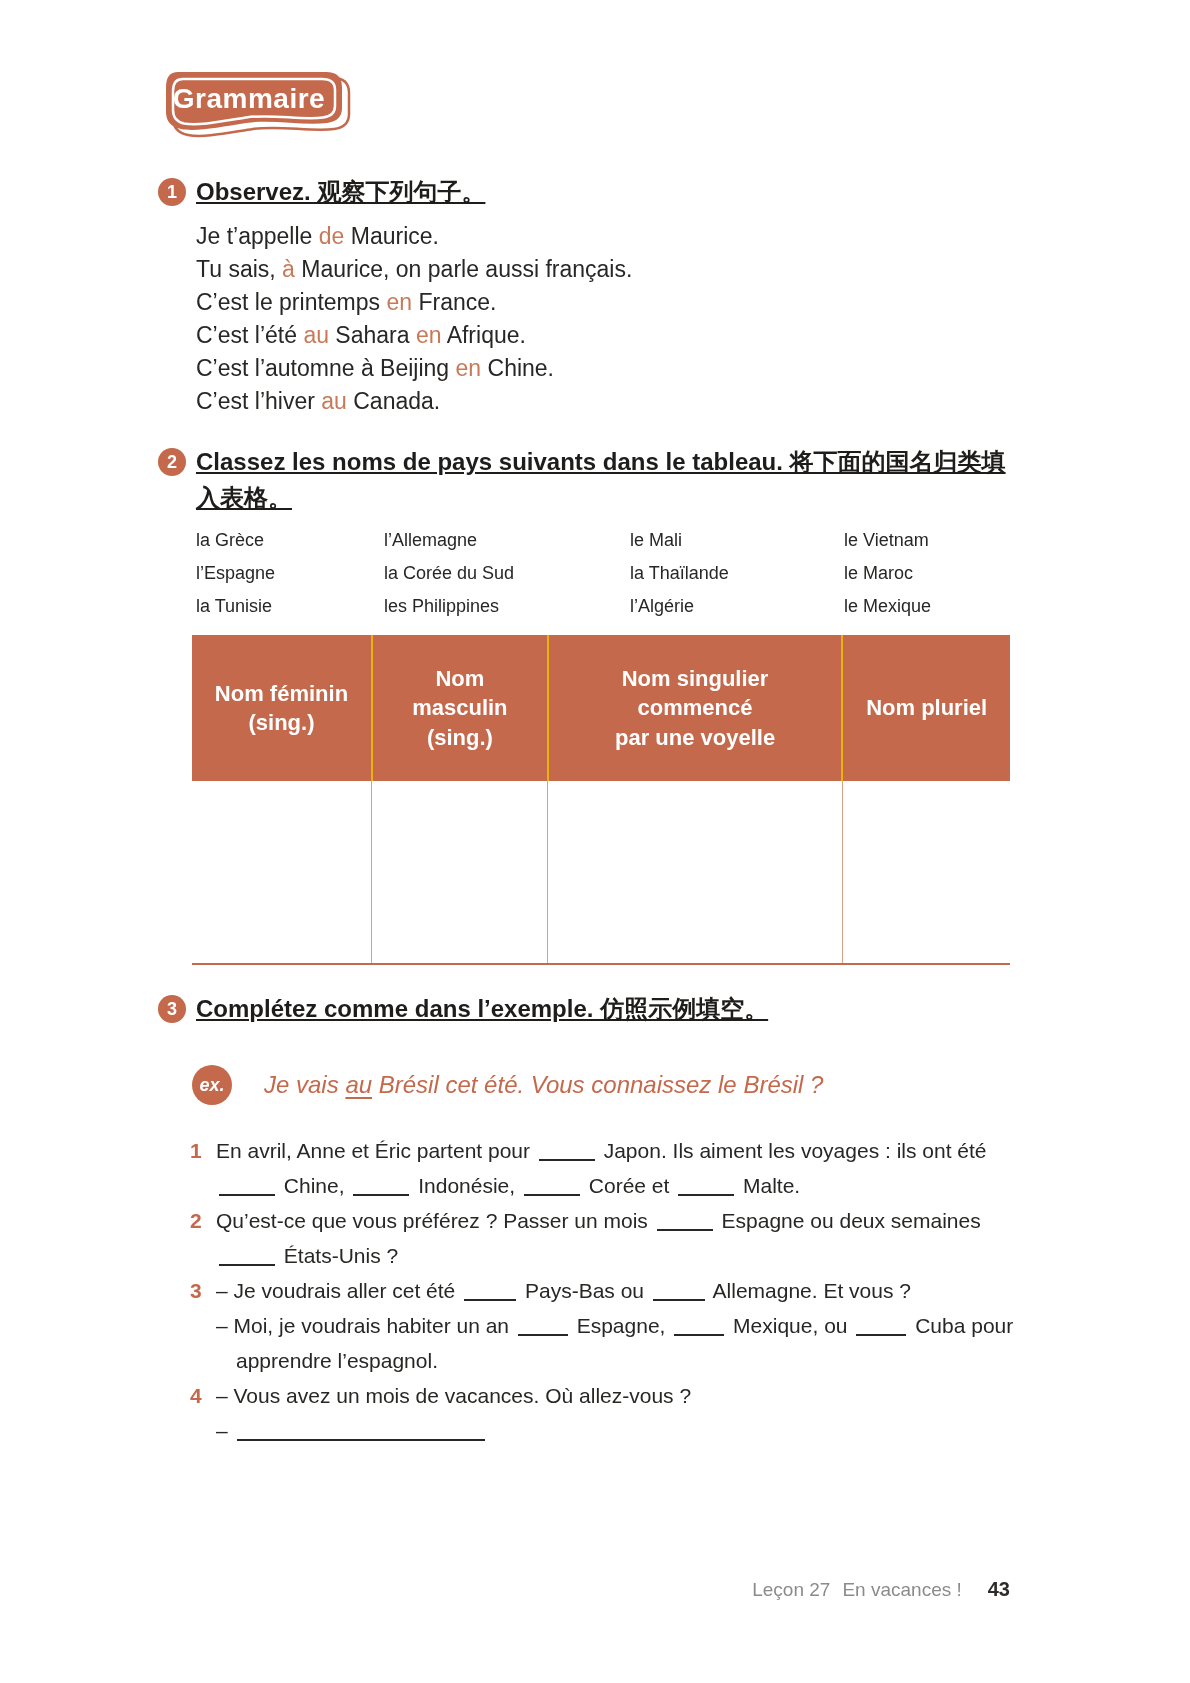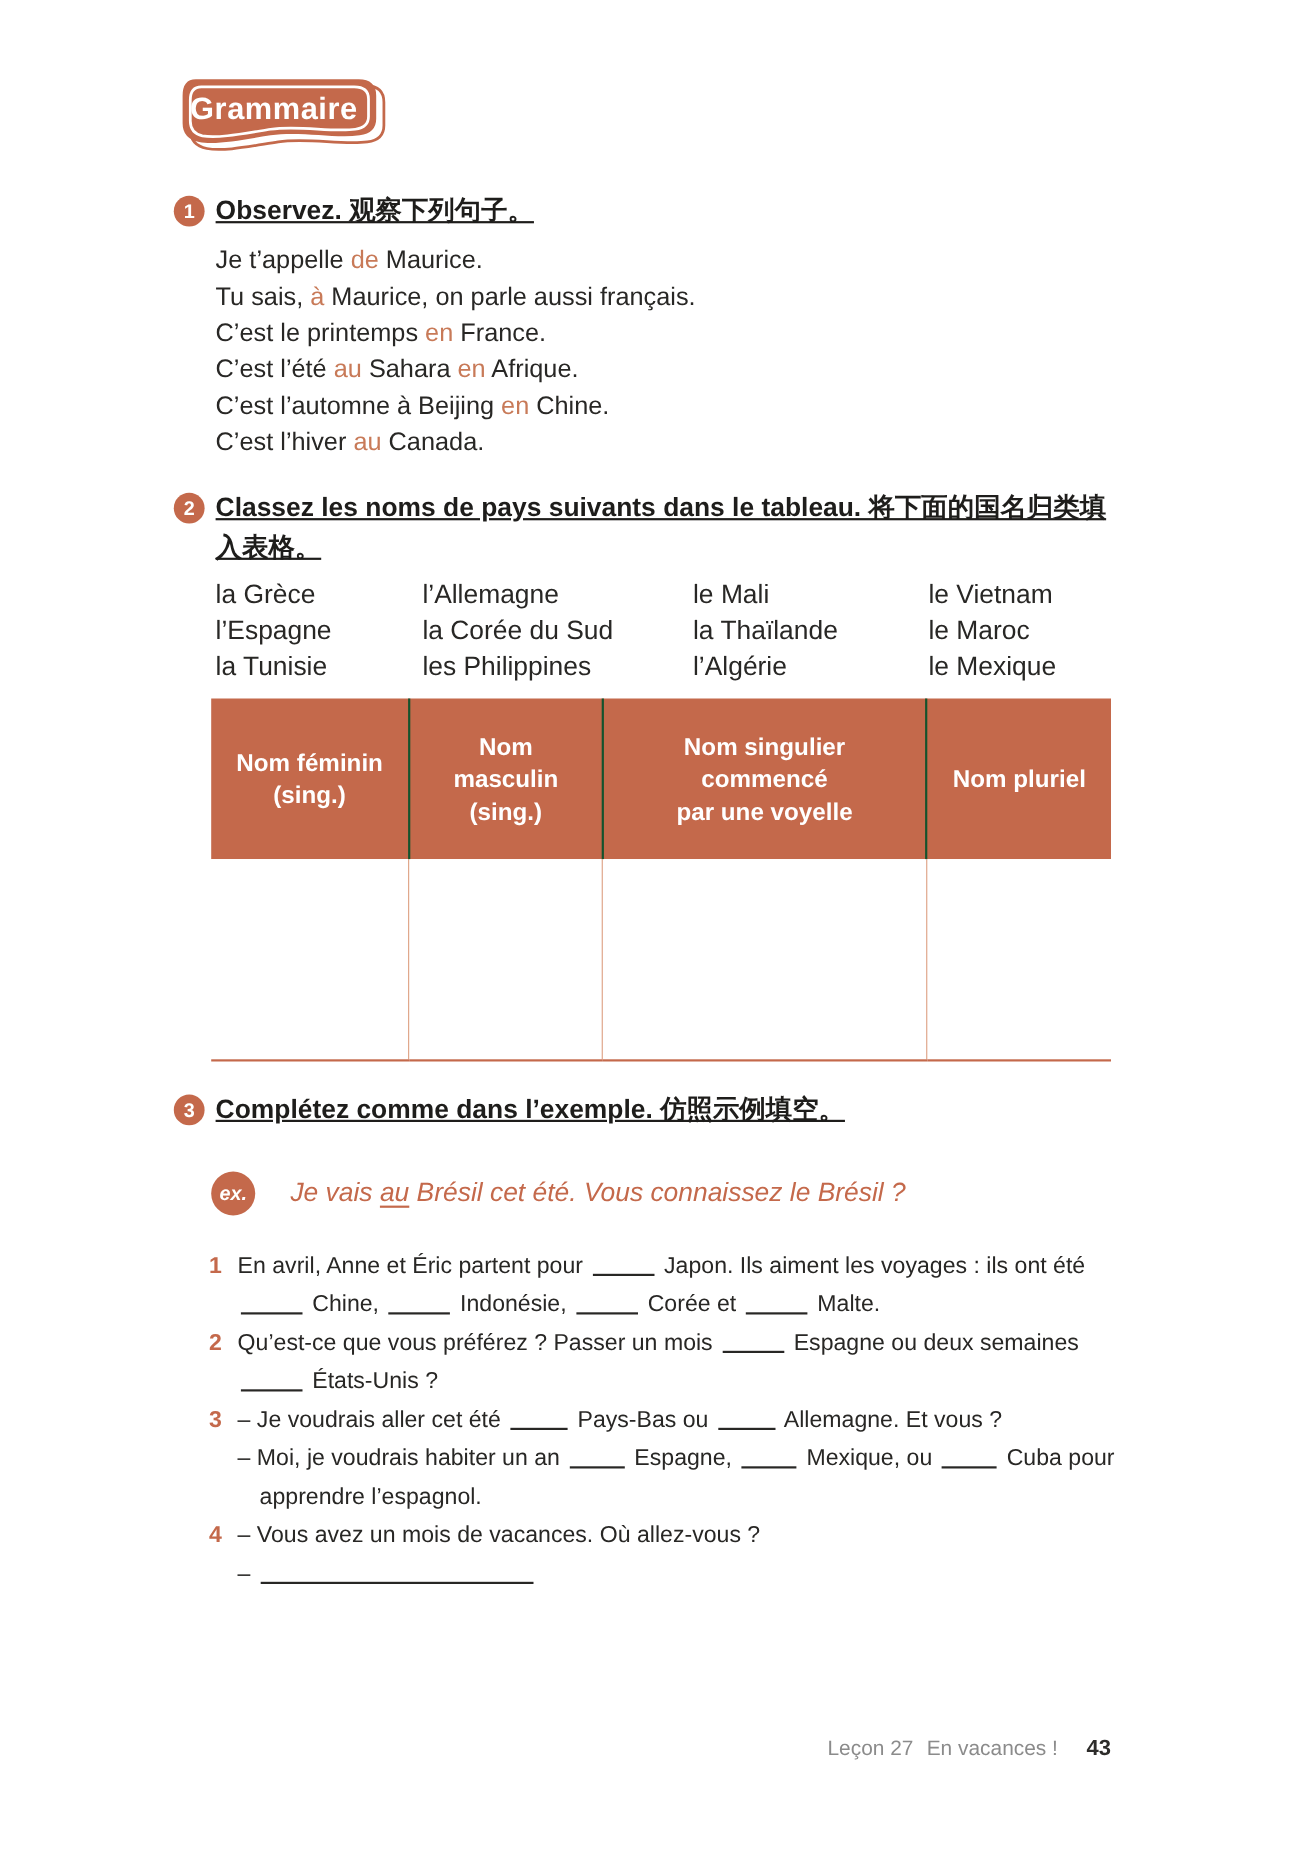--- a/index.html
+++ b/index.html
@@ -25,28 +25,28 @@
     flex:0 0 auto;width:28px;height:28px;border-radius:50%;
     background:var(--accent);color:#fff;font-weight:bold;font-size:18px;
     display:flex;align-items:center;justify-content:center;margin-top:4px;
   }
   .ex-title{margin:0;font-size:24px;font-weight:bold;line-height:36px;color:#1e1d1b;text-decoration:underline;}
   
   .sentences{margin:10px 0 0 196px;font-size:23px;line-height:33px;}
   .sentences p{margin:0;}
   .hl{color:var(--highlight);text-align:center;}
   
-  .countries{display:flex;margin:8px 0 0 196px;font-size:24px;line-height:33px;}
+  .countries{display:flex;margin:8px 0 0 196px;font-size:18px;line-height:33px;}
   .countries .c-col{display:flex;flex-direction:column;}
   .c-col-1{width:188px;}.c-col-2{width:246px;}.c-col-3{width:214px;}
   .classify-table{border-collapse:collapse;margin:12px 0 0 192px;width:818px;table-layout:fixed;}
   .classify-table th{
     background:var(--accent);color:#fff;font-size:22px;font-weight:bold;
     white-space:pre-line;text-align:center;vertical-align:middle;
-    height:146px;line-height:1.32;padding:0 6px;border-left:2px solid #14532d;
+    height:146px;line-height:1.32;padding:0 6px;border-left:2px solid #eab308;
   }
   .classify-table th:first-child{border-left:none;}
   .classify-table td{
     height:180px;border-left:1px solid var(--table_line);
     border-bottom:2px solid var(--accent);background:#fff;
   }
   .classify-table td:first-child{border-left:none;}
   
   .example-row{display:flex;align-items:center;gap:32px;margin:38px 0 0 192px;}
   .ex-badge{

